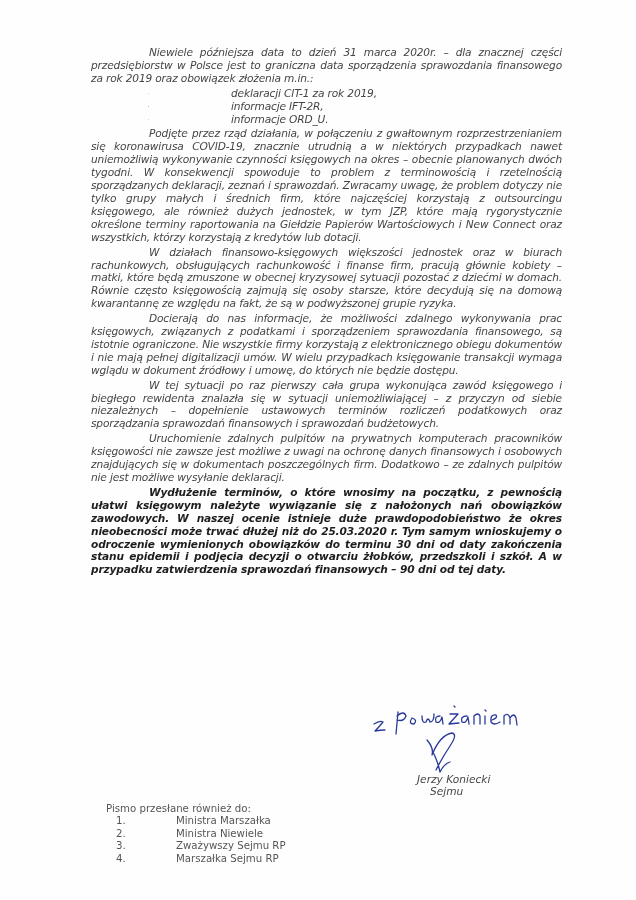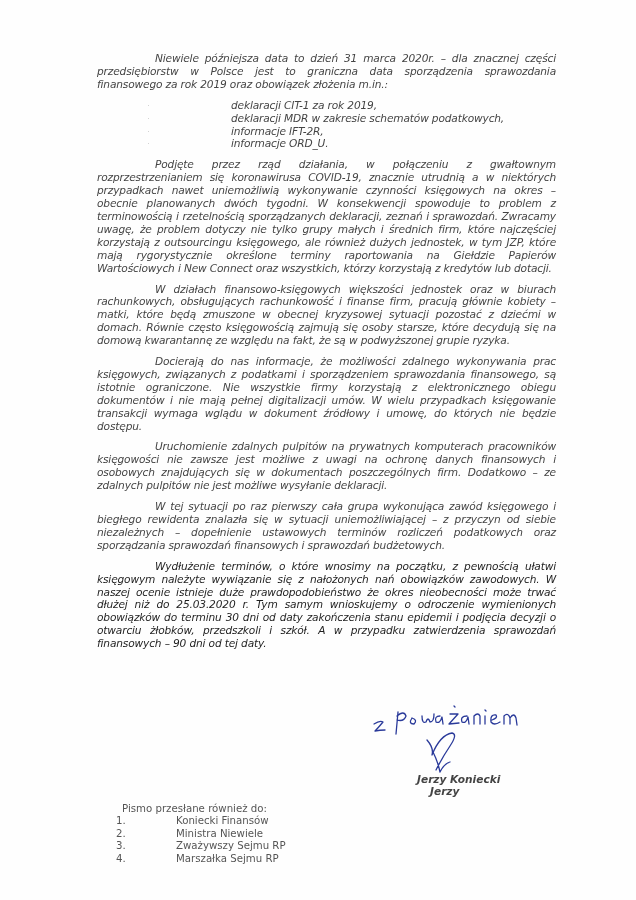--- a/index.html
+++ b/index.html
@@ -12,35 +12,35 @@
       position: absolute; left: 0; top: 0; width: 636px; height: 900px;
       background: #fefefe;
     }
     .body-text {
       position: absolute; left: 89px; top: 44px; width: 475px;
       font-style: italic; font-size: 10.6px; line-height: 12.9px;
       text-align: justify; letter-spacing: -0.15px;
       font-weight: 300;
       color: #444;
     }
-    .body-text p { margin: 8px; text-indent: 58px; }
-    .body-text p.emph { color: #1e1e1e; font-weight: 400; }
+    .body-text p { margin: 2px; text-indent: 58px; }
+    .body-text p.emph { color: #1e1e1e; font-weight: 700; }
     ul.bullets { list-style: none; margin: 0; padding: 0; }
     ul.bullets li { position: relative; padding-left: 142px; text-align: left; }
     ul.bullets li .dot {
       position: absolute; left: 58px; top: 0; font-style: normal; color: #666;
     }
     .spacer { height: 13px; }
     .signature {
       position: absolute; left: 370px; top: 700px; width: 200px; height: 100px;
     }
     .sig-svg { position: absolute; left: 0; top: 0; }
     .signer-name, .signer-title {
       position: absolute; font-style: italic; font-size: 10.6px; color: #444;
-      font-weight: 700;
+      font-weight: 400;
     }
     .signer-name { left: 47px; top: 73px; }
     .signer-title { left: 60px; top: 85px; }
     .cc {
       position: absolute; left: 116px; top: 803px;
       font-size: 10.2px; line-height: 12.4px; color: #555;
     }
     .cc-title { margin: 0 0 0 0; }
     .cc ol { list-style: none; margin: 0; padding: 0; }
     .cc li { position: relative; padding-left: 30px; margin-left: 0; }
@@ -51,29 +51,29 @@
   </style>
 </head>
 <body>
 
 <div class="page">
 
   <div class="body-text">
     <p>Niewiele późniejsza data to dzień 31 marca 2020r. – dla znacznej części przedsiębiorstw w Polsce jest to graniczna data sporządzenia sprawozdania finansowego za rok 2019 oraz obowiązek złożenia m.in.:</p>
     <ul class="bullets">
       <li><span class="dot">·</span><span>deklaracji CIT-1 za rok 2019,</span></li>
-      <li><span class="dot">·</span><span>deklaracji MDR w zakresie schematów podatkowych,</span></li>
+      <li><span class="dot">·</span></li>
       <li><span class="dot">·</span><span>informacje IFT-2R,</span></li>
       <li><span class="dot">·</span><span>informacje ORD_U.</span></li>
     </ul>
     <p>Podjęte przez rząd działania, w połączeniu z gwałtownym rozprzestrzenianiem się koronawirusa COVID-19, znacznie utrudnią a w niektórych przypadkach nawet uniemożliwią wykonywanie czynności księgowych na okres – obecnie planowanych dwóch tygodni. W konsekwencji spowoduje to problem z terminowością i rzetelnością sporządzanych deklaracji, zeznań i sprawozdań. Zwracamy uwagę, że problem dotyczy nie tylko grupy małych i średnich firm, które najczęściej korzystają z outsourcingu księgowego, ale również dużych jednostek, w tym JZP, które mają rygorystycznie określone terminy raportowania na Giełdzie Papierów Wartościowych i New Connect oraz wszystkich, którzy korzystają z kredytów lub dotacji.</p>
     <p>W działach finansowo-księgowych większości jednostek oraz w biurach rachunkowych, obsługujących rachunkowość i finanse firm, pracują głównie kobiety – matki, które będą zmuszone w obecnej kryzysowej sytuacji pozostać z dziećmi w domach. Równie często księgowością zajmują się osoby starsze, które decydują się na domową kwarantannę ze względu na fakt, że są w podwyższonej grupie ryzyka.</p>
     <p>Docierają do nas informacje, że możliwości zdalnego wykonywania prac księgowych, związanych z podatkami i sporządzeniem sprawozdania finansowego, są istotnie ograniczone. Nie wszystkie firmy korzystają z elektronicznego obiegu dokumentów i nie mają pełnej digitalizacji umów. W wielu przypadkach księgowanie transakcji wymaga wglądu w dokument źródłowy i umowę, do których nie będzie dostępu.</p>
+    <p>W tej sytuacji po raz pierwszy cała grupa wykonująca zawód księgowego i biegłego rewidenta znalazła się w sytuacji uniemożliwiającej – z przyczyn od siebie niezależnych – dopełnienie ustawowych terminów rozliczeń podatkowych oraz sporządzania sprawozdań finansowych i sprawozdań budżetowych.</p>
     <p>Uruchomienie zdalnych pulpitów na prywatnych komputerach pracowników księgowości nie zawsze jest możliwe z uwagi na ochronę danych finansowych i osobowych znajdujących się w dokumentach poszczególnych firm. Dodatkowo – ze zdalnych pulpitów nie jest możliwe wysyłanie deklaracji.</p>
-    <p>W tej sytuacji po raz pierwszy cała grupa wykonująca zawód księgowego i biegłego rewidenta znalazła się w sytuacji uniemożliwiającej – z przyczyn od siebie niezależnych – dopełnienie ustawowych terminów rozliczeń podatkowych oraz sporządzania sprawozdań finansowych i sprawozdań budżetowych.</p>
     <p class="emph">Wydłużenie terminów, o które wnosimy na początku, z pewnością ułatwi księgowym należyte wywiązanie się z nałożonych nań obowiązków zawodowych. W naszej ocenie istnieje duże prawdopodobieństwo że okres nieobecności może trwać dłużej niż do 25.03.2020 r. Tym samym wnioskujemy o odroczenie wymienionych obowiązków do terminu 30 dni od daty zakończenia stanu epidemii i podjęcia decyzji o otwarciu żłobków, przedszkoli i szkół. A w przypadku zatwierdzenia sprawozdań finansowych – 90 dni od tej daty.</p>
     <div class="spacer"></div>
   </div>
 
   <div class="signature">
     <svg class="sig-svg" width="200" height="75" viewBox="0 0 200 75">
       <g fill="none" stroke="#2a3a9a" stroke-width="1.3" stroke-linecap="round" stroke-linejoin="round">
 
         <path d="M4 24 Q10 20 13 22 Q8 28 5 31 Q10 30 15 30"></path>
 
@@ -82,26 +82,26 @@
         <path d="M42 18 Q38 24 44 24 Q48 20 42 18 M52 16 Q52 24 56 22 Q58 16 60 22 Q64 22 64 14 M70 16 Q64 16 66 22 Q70 24 72 17 L73 24"></path>
 
         <path d="M80 14 L88 14 L79 24 L89 23 M84 6 L85 7"></path>
 
         <path d="M97 16 Q90 16 92 22 Q96 24 98 17 L99 24 M104 24 L104 16 Q108 12 110 16 L110 24 M115 16 L115 24 M115 10 L116 11 M122 20 Q128 18 126 15 Q120 14 121 22 Q124 26 130 22 M134 24 L134 16 Q138 12 140 18 L140 24 M140 18 Q144 12 146 18 L147 25"></path>
 
         <path d="M57 40 Q64 48 62 55 Q70 35 82 33 Q88 34 80 46 Q72 58 66 70 M63 52 Q68 62 70 72 Q74 64 80 62"></path>
       </g>
     </svg>
     <div class="signer-name">Jerzy Koniecki</div>
-    <div class="signer-title">Jerzy</div>
+    <div class="signer-title">Sejmu</div>
   </div>
 
   <div class="cc" style="left: 86px;">
-    <div class="cc-title" style="margin-left: 36px;">Pismo przesłane również do:</div>
+    <div class="cc-title" style="margin-left: 20px;">Pismo przesłane również do:</div>
     <ol class="cc-items" style="margin-left:0;">
-      <li style="margin-left: 30px; padding-left: 60px;"><span class="num" style="left: 0px;">1.</span><span>Koniecki Finansów</span></li>
+      <li style="margin-left: 30px; padding-left: 60px;"><span class="num" style="left: 0px;">1.</span><span>Ministra Marszałka</span></li>
       <li style="margin-left: 30px; padding-left: 60px;"><span class="num" style="left: 0px;">2.</span><span>Ministra Niewiele</span></li>
       <li style="margin-left: 30px; padding-left: 60px;"><span class="num" style="left: 0px;">3.</span><span>Zważywszy Sejmu RP</span></li>
       <li style="margin-left: 30px; padding-left: 60px;"><span class="num" style="left: 0px;">4.</span><span>Marszałka Sejmu RP</span></li>
     </ol>
   </div>
 
 </div>
 
 </body></html>

